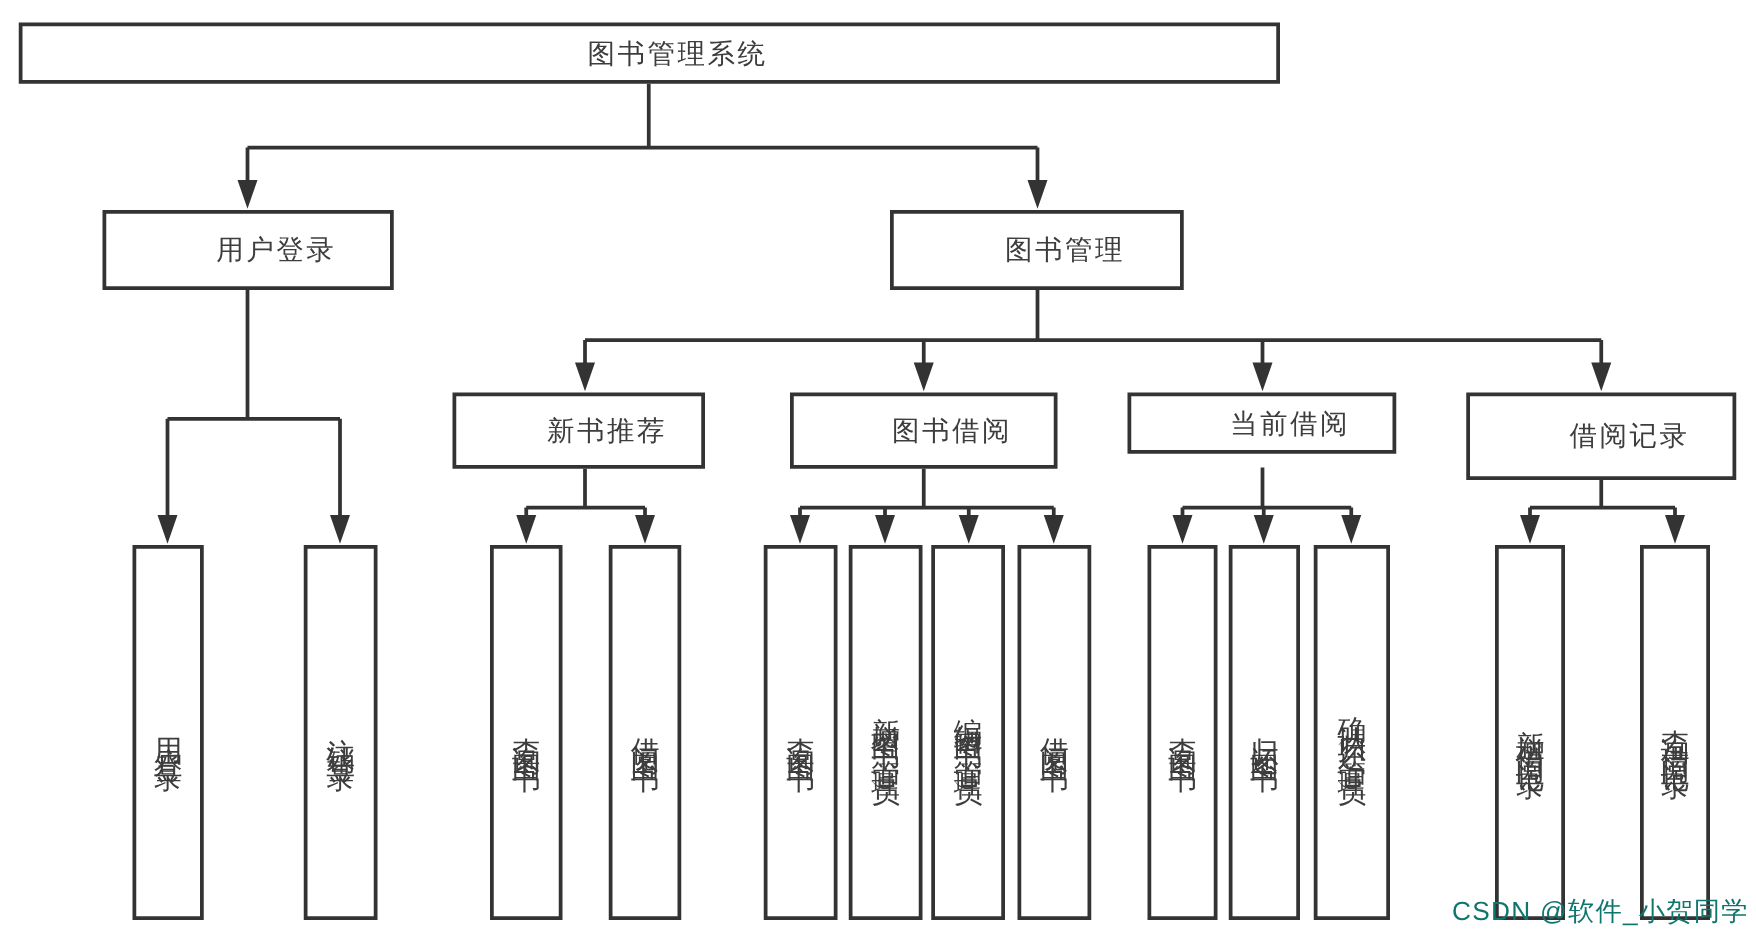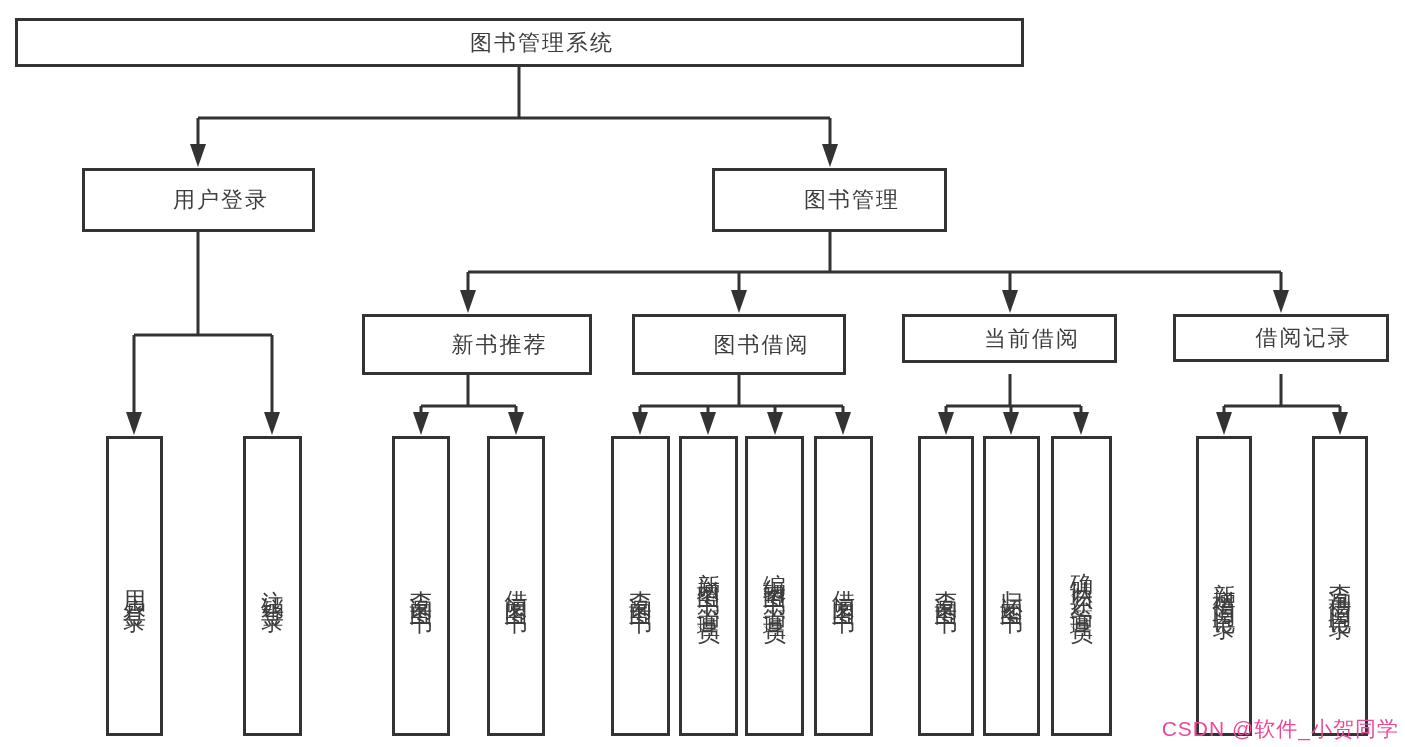--- a/index.html
+++ b/index.html
@@ -32,21 +32,21 @@
     writing-mode: vertical-rl;
     font-size: 23px;
     letter-spacing: 7px;
     line-height: 1;
     padding: 6px 0;
   }
   .watermark {
     position: absolute;
     right: 6px;
     bottom: 4px;
-    color: #ec4899;
+    color: #0f766e;
     font-size: 21px;
     letter-spacing: 1px;
     z-index: 5;
   }
 </style>
 </head>
 <body>
 
 <div class="canvas">
 
@@ -91,24 +91,24 @@
       <path class="ar" d="M1216 412 H1232 L1224 435 Z"></path>
       <path class="ar" d="M1332 412 H1348 L1340 435 Z"></path>
     </g>
   </svg>
 
   <div class="node" style="left:15px; top:18px; width:1009px; height:49px;">图书管理系统</div>
 
   <div class="node" style="left:82px; top:168px; width:233px; height:64px;">用户登录</div>
   <div class="node" style="left:712px; top:168px; width:235px; height:64px;font-family:Liberation Serif, serif;">图书管理</div>
 
-  <div class="node" style="left:362px; top:314px; width:230px; height:61px;">新书推荐</div>
+  <div class="node" style="left:362px; top:314px; width:202px; height:61px;">新书推荐</div>
   <div class="node" style="left:632px; top:314px; width:214px; height:61px;font-family:Liberation Mono, monospace;">图书借阅</div>
   <div class="node" style="left:902px; top:314px; width:215px; height:49px;">当前借阅</div>
-  <div class="node" style="left:1173px; top:314px; width:216px; height:48px;">借阅记录</div>
+  <div class="node" style="left:1173px; top:314px; width:216px; height:70px;">借阅记录</div>
 
   <div class="node v" style="left:106px; top:436px; width:57px; height:300px;">用户登录</div>
   <div class="node v" style="left:243px; top:436px; width:59px; height:300px;">注销登录</div>
 
   <div class="node v" style="left:392px; top:436px; width:58px; height:300px;">查询图书</div>
   <div class="node v" style="left:487px; top:436px; width:58px; height:300px;">借阅图书</div>
 
   <div class="node v" style="left:611px; top:436px; width:59px; height:300px;">查询图书</div>
   <div class="node v" style="left:679px; top:436px; width:59px; height:300px;">新增图书（管理员）</div>
   <div class="node v" style="left:745px; top:436px; width:59px; height:300px;">编辑图书（管理员）</div>

